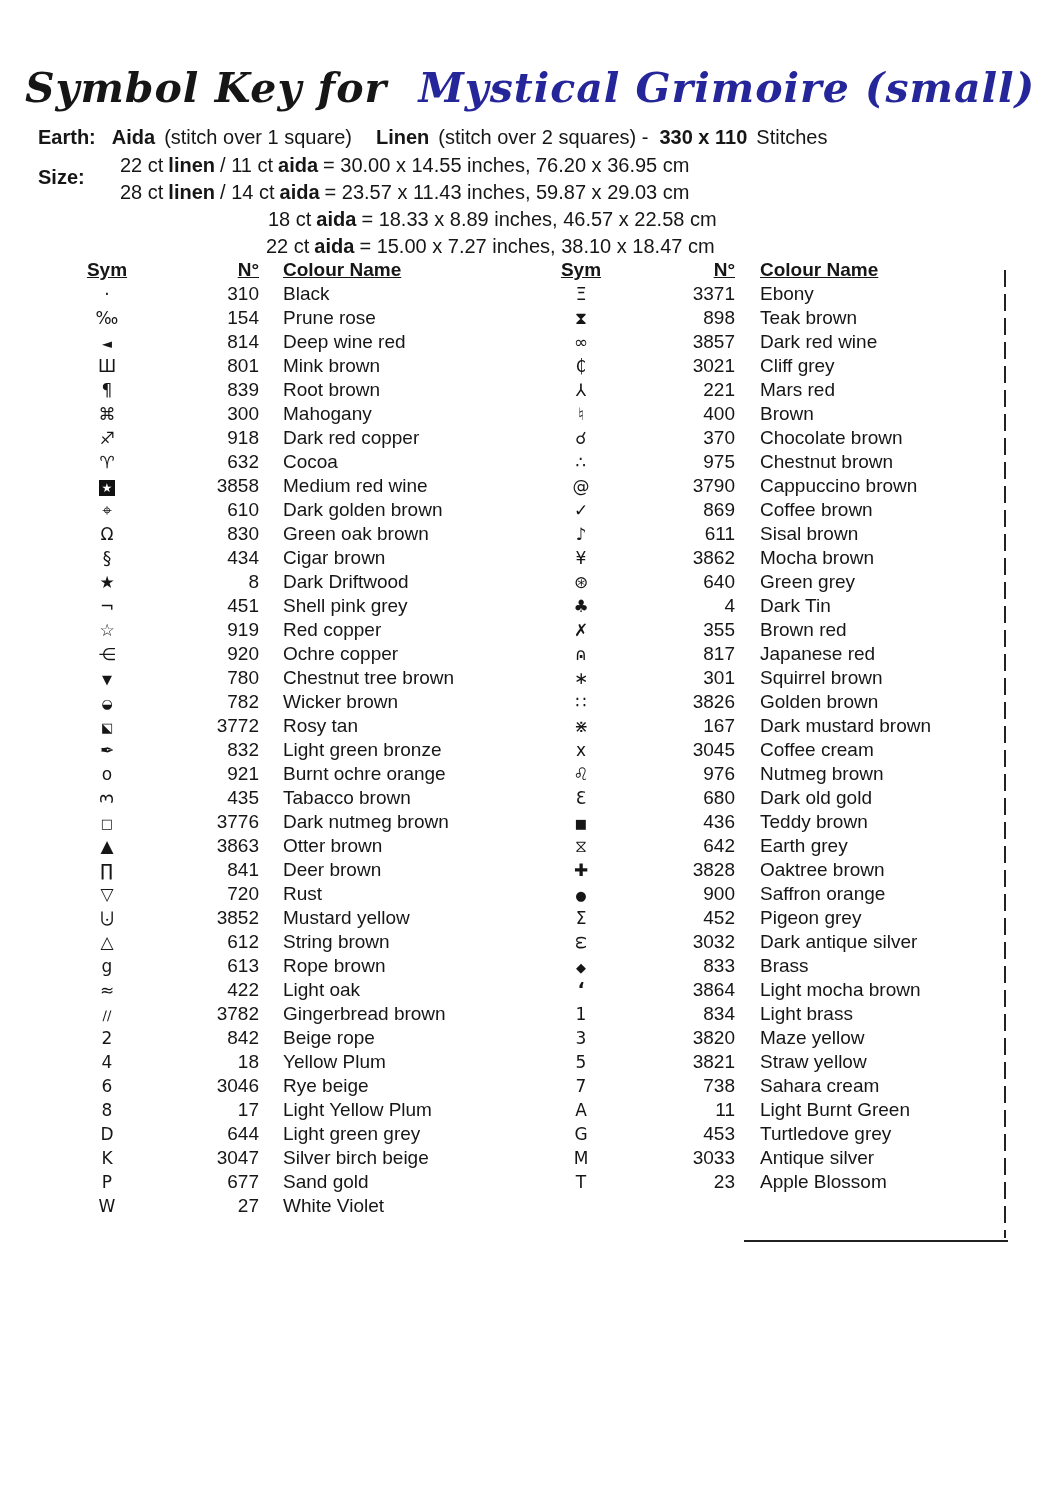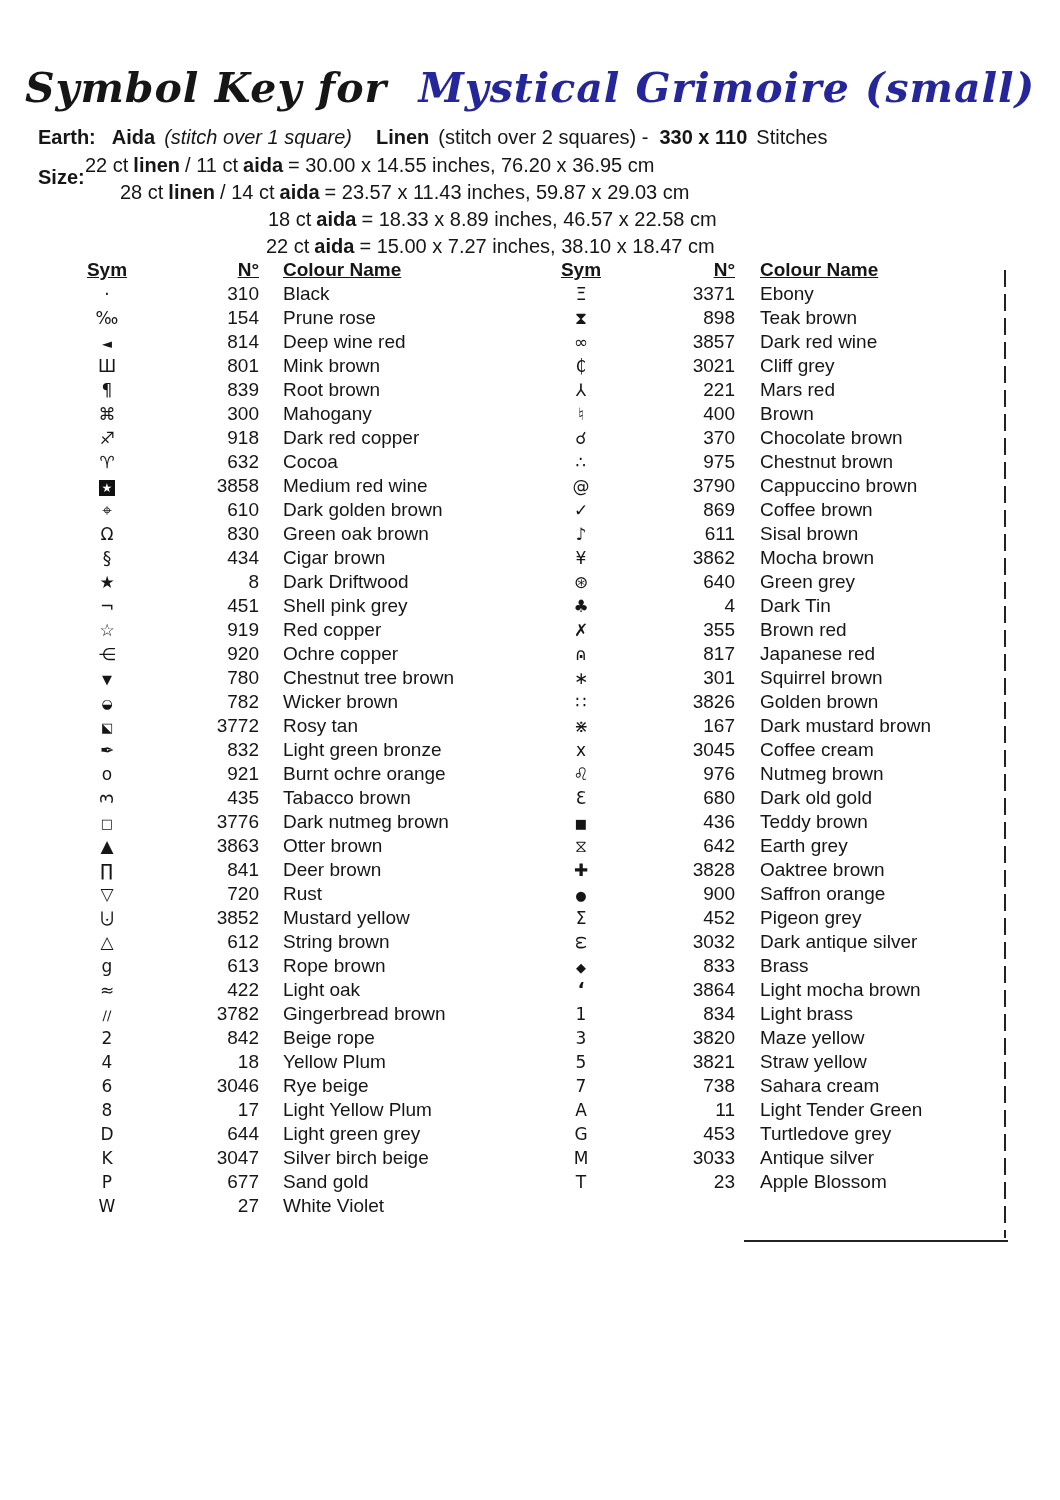--- a/index.html
+++ b/index.html
@@ -10,27 +10,27 @@
   .title{position:absolute;top:64px;left:0;width:100%;text-align:center;margin:0;
          font-family:"DejaVu Serif", serif;font-style:italic;font-weight:bold;
          font-size:41px;letter-spacing:1px;white-space:nowrap;}
   .t-black{color:#161616;}
   .t-blue{color:#26269b;margin-left:16px;}
 
   
   .fabric-line{position:absolute;top:124px;left:38px;font-size:20px;line-height:27px;white-space:nowrap;}
   .fabric-line span{margin-right:9px;}
   .fabric-line span:nth-child(1){margin-right:16px;}
-  .fabric-line span:nth-child(3){margin-right:24px;font-style:italic;}
+  .fabric-line span:nth-child(3){margin-right:24px;}
   .fabric-line span:nth-child(5){margin-right:11px;}
   .size-label{position:absolute;top:164px;left:38px;font-size:20px;font-weight:bold;line-height:27px;}
   .size-lines{position:absolute;top:152px;left:0;font-size:20px;}
   .size-line{height:27px;line-height:27px;white-space:nowrap;}
   .size-line span{margin-right:5px;}
-  .size-line:nth-child(1){padding-left:85px;}
+  .size-line:nth-child(1){padding-left:120px;}
   .size-line:nth-child(2){padding-left:120px;}
   .size-line:nth-child(3){padding-left:268px;}
   .size-line:nth-child(4){padding-left:266px;}
   .b{font-weight:bold;}
 
   
   .col{position:absolute;top:258px;}
   .col-left{left:63px;width:445px;}
   .col-right{left:543px;width:460px;}
   .trow{height:24px;display:flex;align-items:center;font-size:19px;}
@@ -455,21 +455,21 @@
         <span class="c-name">Straw yellow</span>
       </div>
       <div class="trow">
         <span class="c-sym"><span class="sym">7</span></span>
         <span class="c-num">738</span>
         <span class="c-name">Sahara cream</span>
       </div>
       <div class="trow">
         <span class="c-sym"><span class="sym">A</span></span>
         <span class="c-num">11</span>
-        <span class="c-name">Light Tender Green</span>
+        <span class="c-name">Light Burnt Green</span>
       </div>
       <div class="trow">
         <span class="c-sym"><span class="sym">G</span></span>
         <span class="c-num">453</span>
         <span class="c-name">Turtledove grey</span>
       </div>
       <div class="trow">
         <span class="c-sym"><span class="sym">M</span></span>
         <span class="c-num">3033</span>
         <span class="c-name">Antique silver</span>

